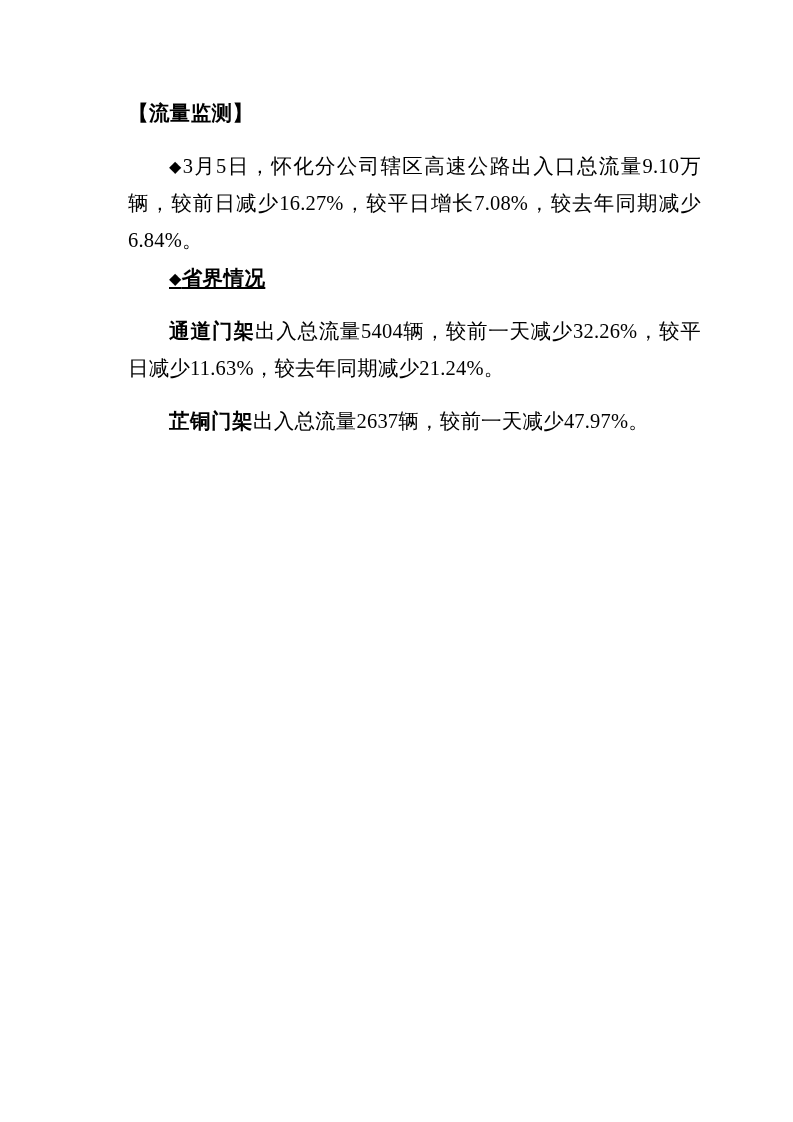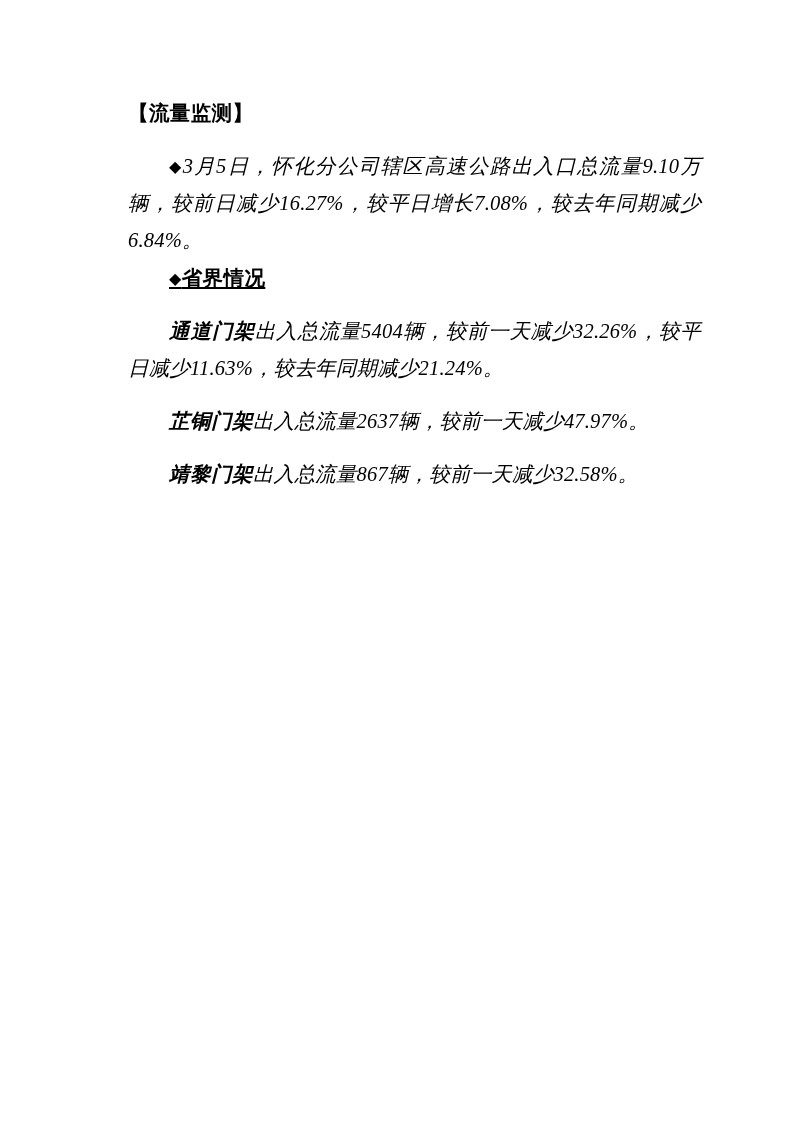--- a/index.html
+++ b/index.html
@@ -26,21 +26,20 @@
   .doc-body {
     width: 100%;
   }
   p {
     margin: 16px 0 1px 0;
     font-size: 20.5px;
     line-height: 37px;
     text-align: justify;
     text-justify: inter-ideograph;
     letter-spacing: 0.2px;
-    font-style: italic;
   }
   .heading {
     font-weight: bold;
     font-size: 20.5px;
     line-height: 37px;
     margin: 0 0 2px 0;
     letter-spacing: 0.4px;
   }
   .indent1 {
     text-indent: 41px;
@@ -88,22 +87,19 @@
 
     <p class="indent1">
       <span class="gate-name">通道门架</span><span>出入总流量5404辆，较前一天减少32.26%，较平日减少11.63%，较去年同期减少21.24%。</span>
     </p>
 
 
     <p class="indent1">
       <span class="gate-name">芷铜门架</span><span>出入总流量2637辆，较前一天减少47.97%。</span>
     </p>
 
-    <p class="indent1">
-      <span class="gate-name">靖黎门架</span><span>出入总流量867辆，较前一天减少32.58%。</span>
-    </p>
 
 
 
 
 
   </div>
 </div>
 
 </body></html>

